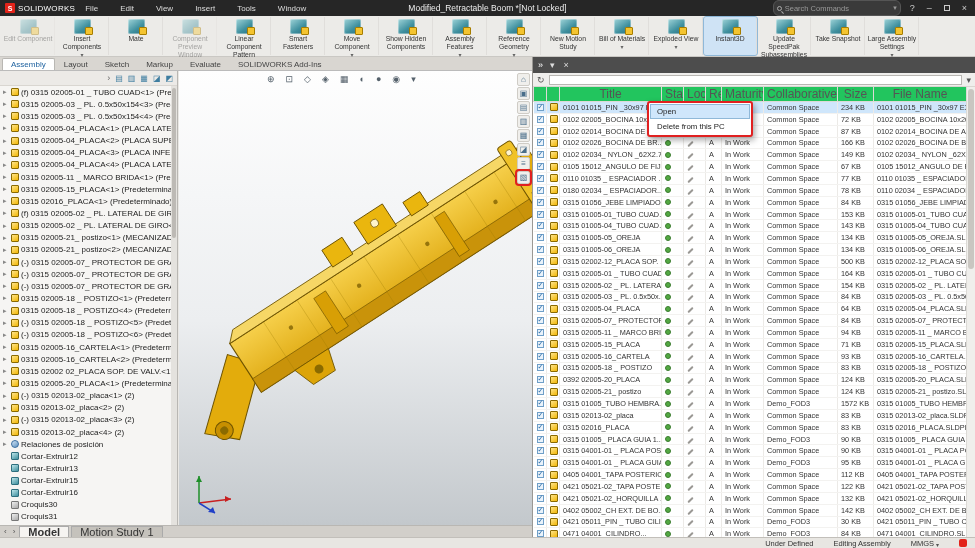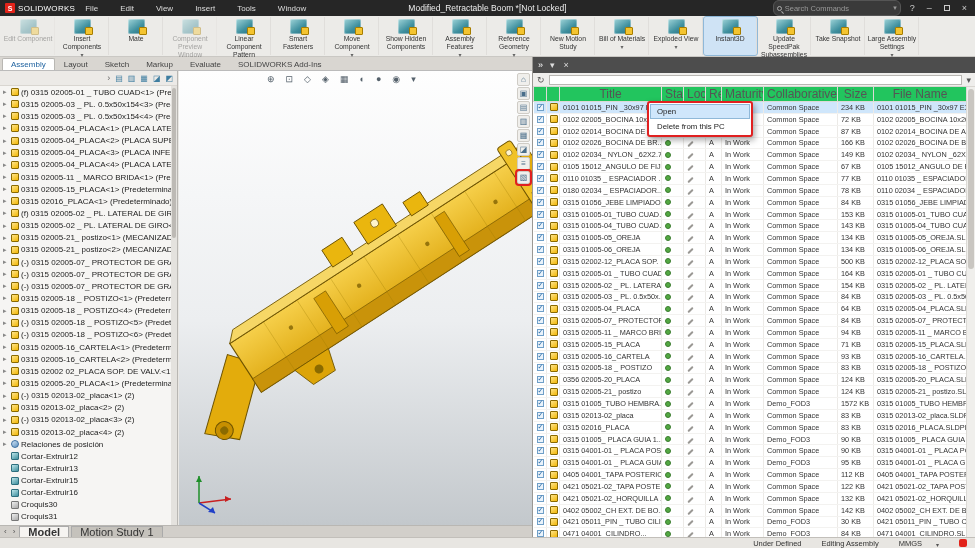--- a/index.html
+++ b/index.html
@@ -90,21 +90,21 @@
   .ctxitem{font-size:7.8px;color:#222;padding:2px 6px;border:1px solid transparent}
   .ctxitem[data-state="active"]{background:#cfe6fb;border-color:#8fb8d8}
 
   
   .doctabs{position:absolute;left:0;top:525px;width:532px;height:12px;background:#d2cfca;display:flex;align-items:center;gap:2px;padding:0 2px;border-top:1px solid #b9b7b3}
   .dnav{font-size:8px;color:#555;padding:0 2px}
   .dtab{font-size:11px;color:#333;padding:0 8px;height:11px;display:flex;align-items:center;background:#c5c2bc;border:1px solid #aaa;border-bottom:none}
   .dtab[data-state="active"]{background:#f6f4f1;font-weight:bold}
   .statusbar{position:absolute;left:0;top:537px;width:975px;height:11px;background:#e8e6e2;border-top:1px solid #c2bfba;display:flex;align-items:center;gap:20px;padding:0 8px;font-size:7.5px;color:#333}
   .sspace{flex:1}
-  .units{display:flex;gap:14px;align-items:flex-end}
+  .units{display:flex;gap:2px;align-items:flex-end}
   .ucaret{font-size:6px;color:#555}
   .sicon-red{width:8px;height:8px;background:#e2231a;border-radius:2px}
 </style>
 </head>
 <body>
 
 <header class="titlebar">
   <div class="logo">
     <span class="logo-badge">S</span>
     <span class="logo-text">SOLIDWORKS</span>
@@ -1098,21 +1098,21 @@
           <td>0315 02005-18 _ POSTIZO.SLD...</td>
         </tr>
 
         <tr class="prow">
           <td>
             <span class="cb"></span>
           </td>
           <td>
             <span class="picon"></span>
           </td>
-          <td>0356 02005-20_PLACA</td>
+          <td>0392 02005-20_PLACA</td>
           <td>
             <span class="sdot"></span>
           </td>
           <td>
             <span class="pencil"></span>
           </td>
           <td>A</td>
           <td>In Work</td>
           <td>Common Space</td>
           <td>124 KB</td>

